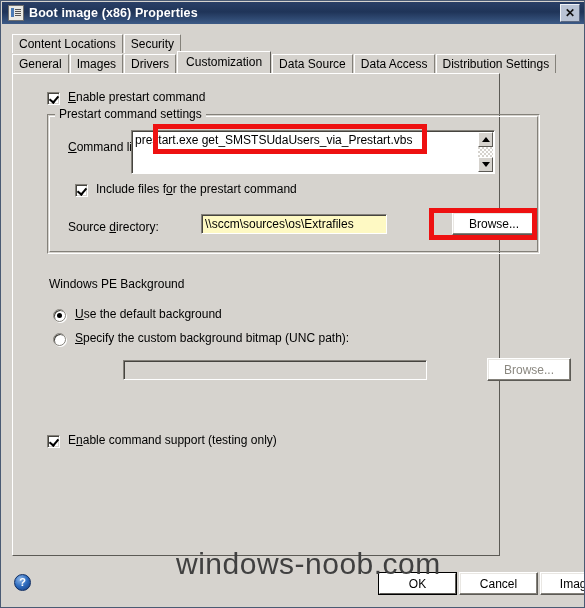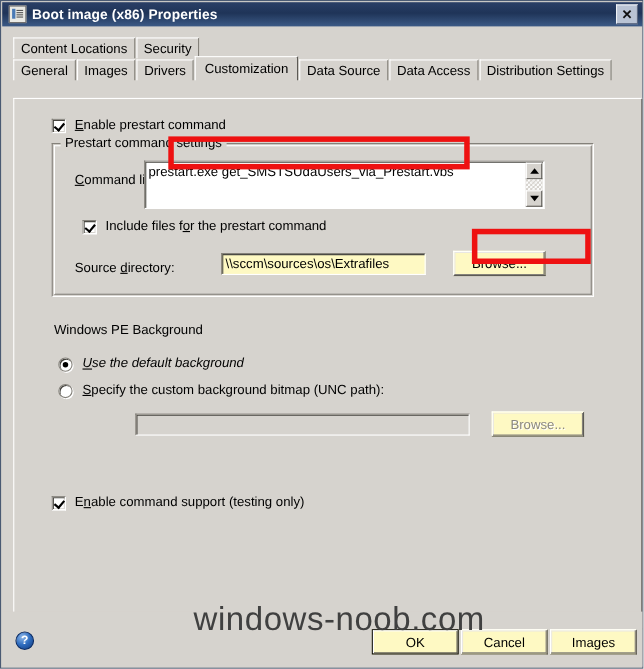--- a/index.html
+++ b/index.html
@@ -135,22 +135,22 @@
   }
   .tab-row-filler {
     flex: 1 1 auto;
     height: 1px;
   }
 
   
   #tab-panel {
     position: absolute;
     left: 11px;
-    top: 88px;
-    width: 572px;
+    top: 72px;
+    width: 488px;
     height: 483px;
     background: #d6d3ce;
     border-top: 1px solid #ffffff;
     border-left: 1px solid #ffffff;
     border-right: 1px solid #5c5a55;
     border-bottom: 1px solid #5c5a55;
     box-sizing: border-box;
   }
 
   
@@ -214,35 +214,36 @@
     padding: 2px 3px;
     color: #000;
     outline: none;
   }
   .txt.readonly { background: #fef9c3; }
   .txt.empty-field { background: #d6d3ce; }
 
   .btn {
     position: absolute;
     box-sizing: border-box;
-    background: #fef9c3;
+    background: #ffffff;
     border-top: 1px solid #ffffff;
     border-left: 1px solid #ffffff;
     border-right: 1px solid #5c5a55;
     border-bottom: 1px solid #5c5a55;
     box-shadow: inset -1px -1px 0 #84817a, inset 1px 1px 0 #e9e7e3;
     font-family: "Liberation Sans", sans-serif;
     font-size: 12px;
     text-align: center;
     color: #000;
     cursor: default;
     line-height: 1;
     display: flex;
     align-items: center;
     justify-content: center;
+    margin-left: 40px;
   }
   .btn.disabled { color: #8b8880; text-shadow: 1px 1px 0 #ffffff; }
   .btn.default {
     border: 1px solid #000000;
     box-shadow: none;
   }
   .btn.default .inner {
     display: flex;
     align-items: center;
     justify-content: center;
@@ -452,21 +453,21 @@
     <div class="chk checked" style="left:62px; top:110px;"></div>
     <div class="lbl" style="left:83px; top:108px;">Include files f<u>o</u>r the prestart command</div>
 
     <div class="lbl" style="left:55px; top:146px;">Source <u>d</u>irectory:</div>
     <div class="txt readonly" style="left:188px; top:140px; width:186px; height:20px;">\\sccm\sources\os\Extrafiles</div>
     <div class="btn" style="left:399px; top:138px; width:84px; height:23px;">Browse...</div>
 
     <div class="lbl" style="left:36px; top:203px;">Windows PE Background</div>
 
     <div class="rad checked" style="left:40px; top:235px;"></div>
-    <div class="lbl" style="left:62px; top:233px;font-style:italic;"><u>U</u>se the default background</div>
+    <div class="lbl" style="left:62px; top:233px;"><u>U</u>se the default background</div>
 
     <div class="rad" style="left:40px; top:259px;"></div>
     <div class="lbl" style="left:62px; top:257px;"><u>S</u>pecify the custom background bitmap (UNC path):</div>
 
     <div class="txt empty-field" style="left:110px; top:286px; width:304px; height:20px;"></div>
     <div class="btn disabled" style="left:434px; top:284px; width:84px; height:23px;">Browse...</div>
 
     <div class="chk checked" style="left:34px; top:361px;"></div>
     <div class="lbl" style="left:55px; top:359px;">E<u>n</u>able command support (testing only)</div>
 

